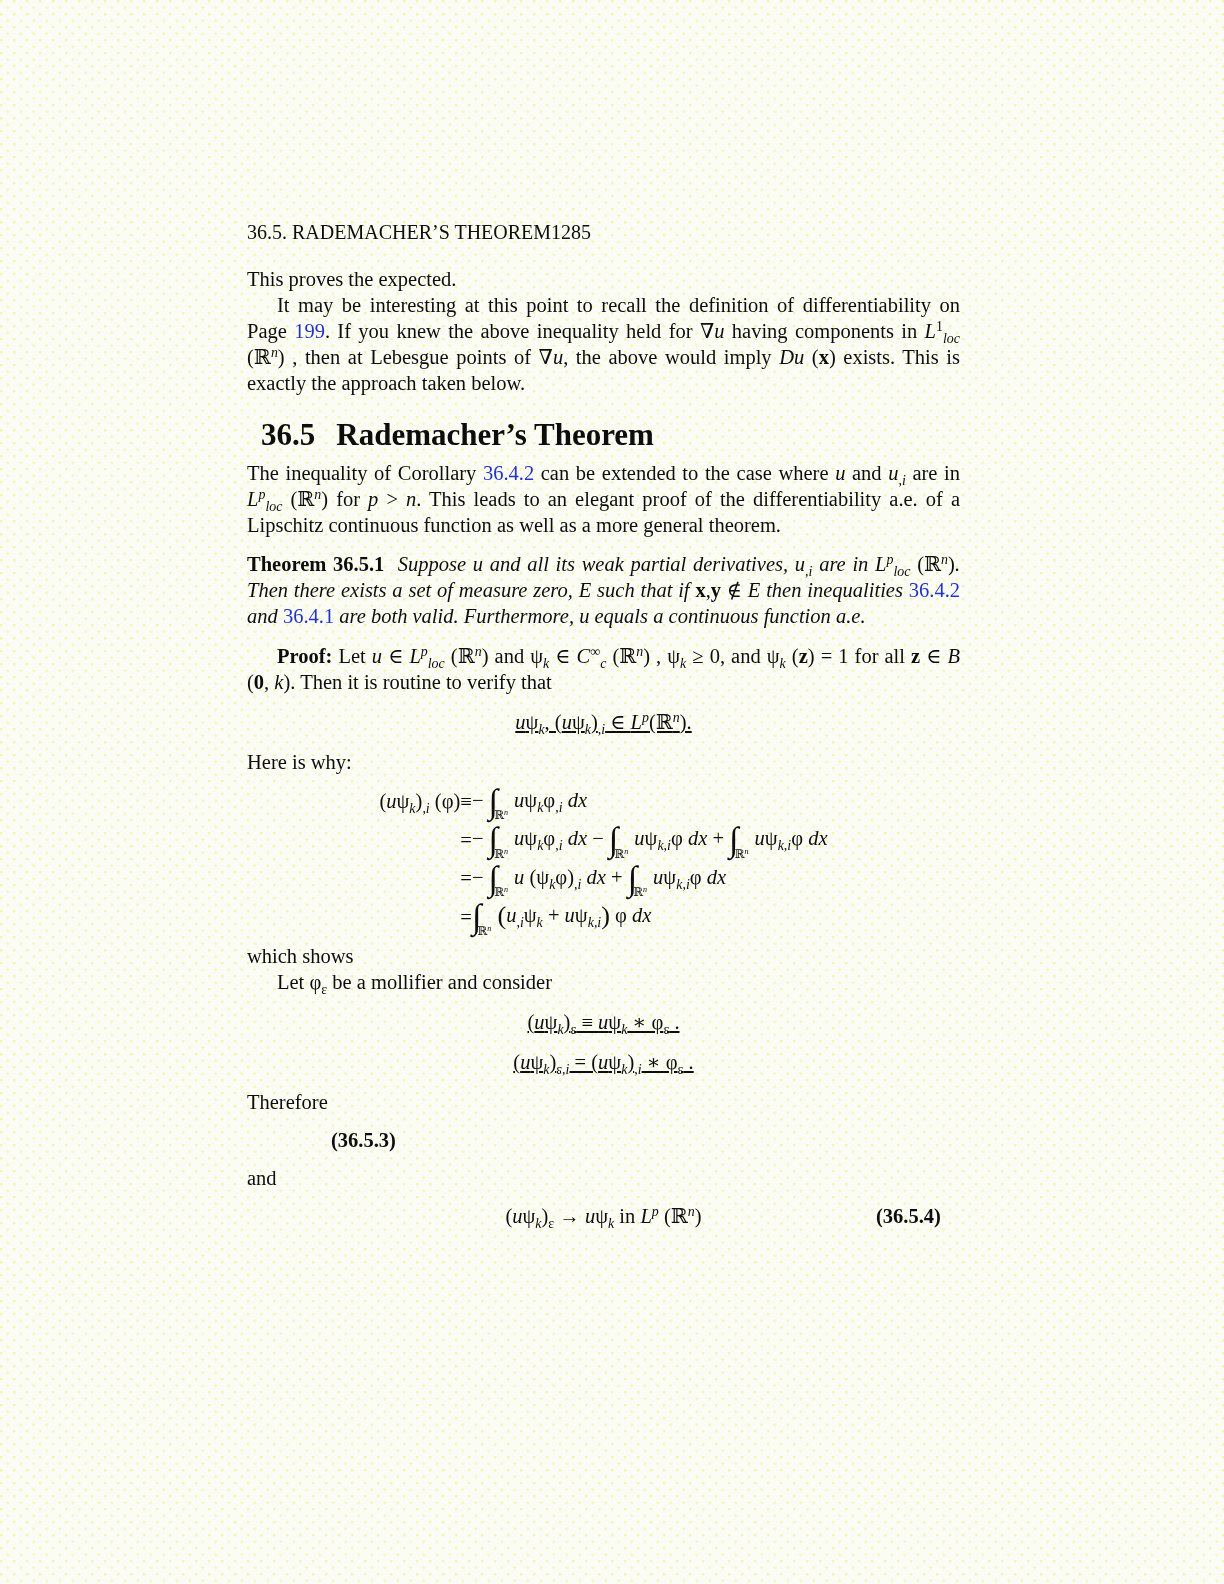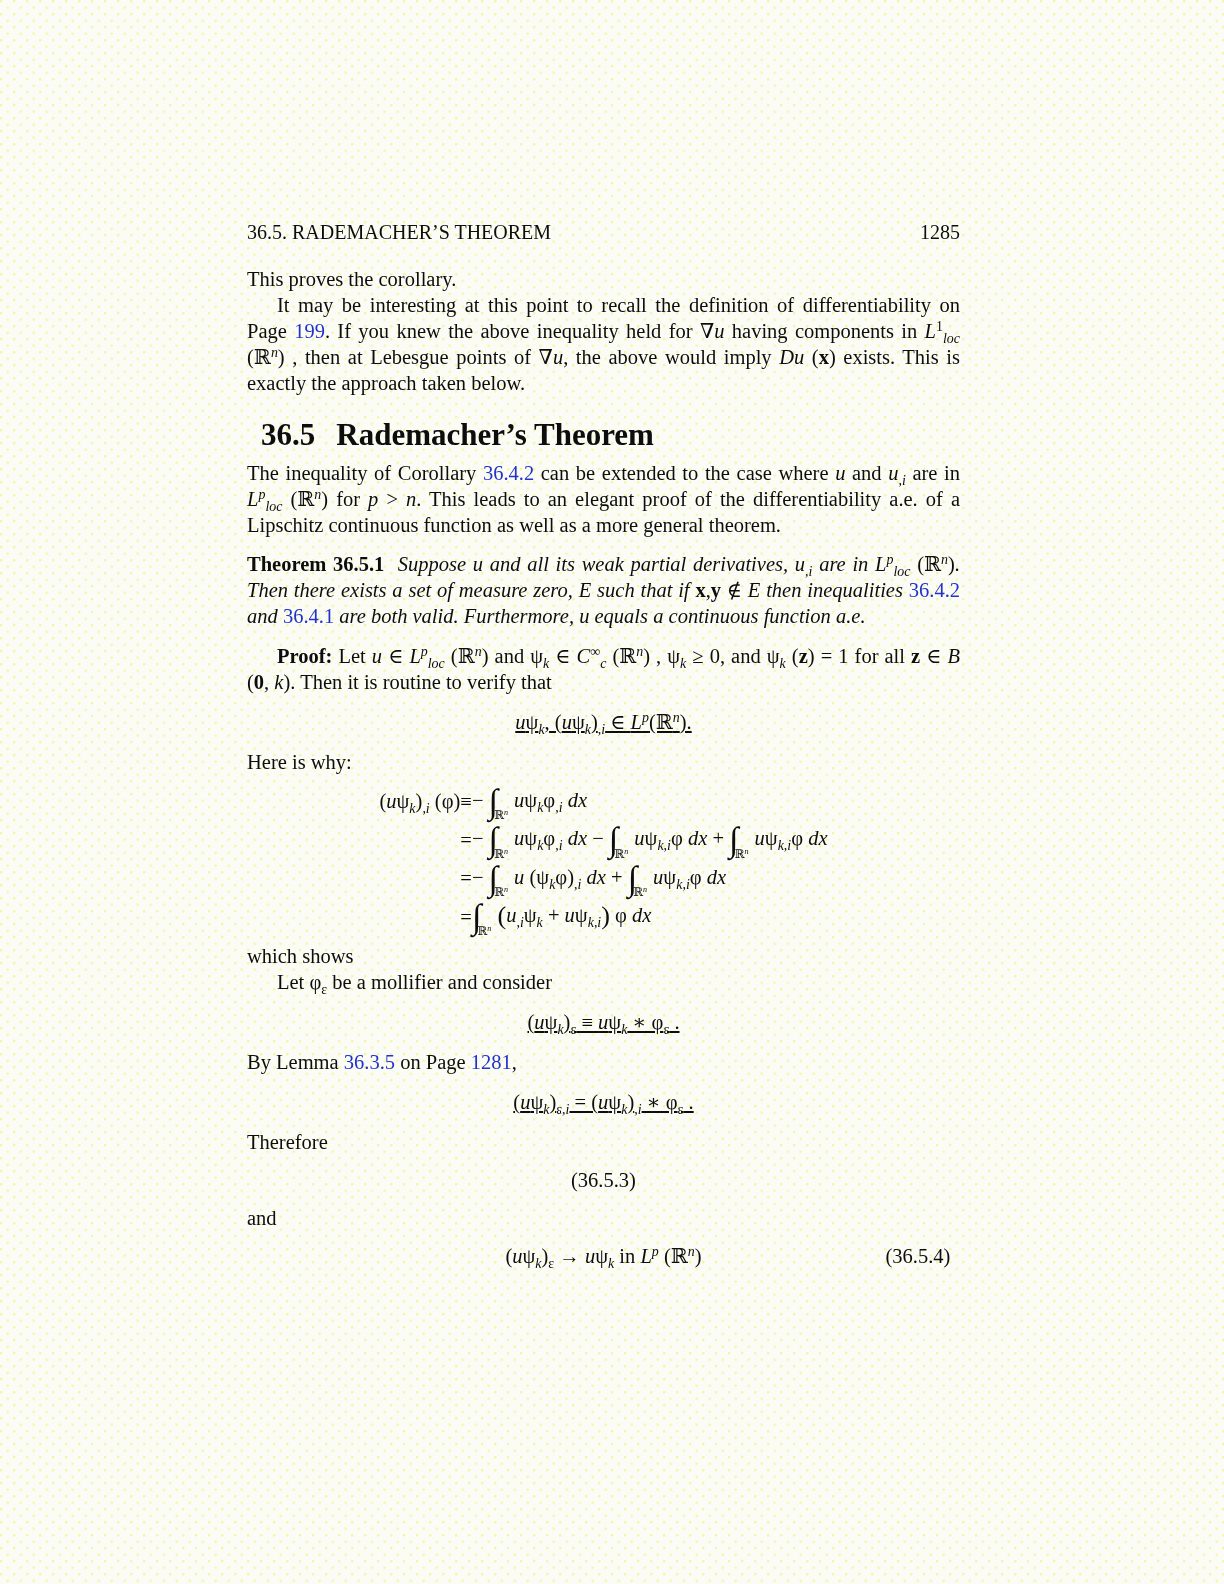--- a/index.html
+++ b/index.html
@@ -7,57 +7,57 @@
     position:relative;width:1224px;height:1584px;overflow:hidden;
     background-color:#fcfcf7;
     background-image:
       radial-gradient(circle at 1.2px 1.2px,#f6f6ab 1.1px,transparent 1.7px),
       radial-gradient(circle at 1.2px 1.2px,#f6f6ab 1.1px,transparent 1.7px);
     background-size:13px 13px;
     background-position:0 0,6.5px 6.5px;
     font-family:"Liberation Serif","DejaVu Serif",serif;
     color:#0d0d0d;
   }
-  .runhead{position:absolute;left:247px;top:221px;width:713px;display:flex;justify-content:space-between;font-size:20px;}
+  .runhead{position:absolute;left:247px;top:221px;width:713px;display:flex;font-size:20px;}
   .content{position:absolute;left:247px;top:266px;width:713px;font-size:20.5px;line-height:26px;text-align:justify;}
   p{margin:0;}
   .indent{text-indent:30px;}
   .sec{font-size:31px;line-height:34px;font-weight:bold;margin:22px 0 8px 14px;display:flex;gap:21px;text-align:left;}
   .thm{margin-top:13px;}
   .prf{margin-top:14px;}
   .eq{margin:14px 0;text-align:center;text-indent:0;text-decoration:underline;}
   sub,sup{line-height:0;}
   sub{font-size:68%;vertical-align:-0.35em;}
   sup{font-size:68%;vertical-align:0.5em;}
   .int{font-size:170%;vertical-align:-0.18em;}
   sub.lim{font-size:58%;vertical-align:-1.05em;margin-left:-4px;margin-right:6px;}
   .bp{font-size:128%;vertical-align:-0.08em;}
   .align{margin:4px auto;border-collapse:separate;border-spacing:0 6px;text-indent:0;}
   .align td{padding:2px 0;vertical-align:middle;}
   .al-l{text-align:right;}
   .al-m{padding:0 16px;}
   .al-r{text-align:left;}
   .eqrow{display:grid;grid-template-columns:84px 1fr 84px;align-items:center;margin:12px 0;text-indent:0;}
   .eqbody{text-align:center;}
-  .eqtag{text-align:center;}
+  .eqtag{text-align:left;font-weight:bold;}
   a{color:#2233cc;text-decoration:none;cursor:pointer;}
 </style>
 </head>
 <body>
 
 <div class="page">
 
   <header class="runhead">
     <span>36.5. RADEMACHER’S THEOREM</span>
     <span>1285</span>
   </header>
 
   <main class="content">
 
-    <p>This proves the corollary.</p>
+    <p>This proves the expected.</p>
     <p class="indent">It may be interesting at this point to recall the definition of differentiability on Page <a>199</a>. If you knew the above inequality held for ∇<i>u</i> having components in <i>L</i><sup>1</sup><sub><i>loc</i></sub> (ℝ<sup><i>n</i></sup>) , then at Lebesgue points of ∇<i>u</i>, the above would imply <i>Du</i> (<b>x</b>) exists. This is exactly the approach taken below.</p>
 
     <h2 class="sec">
       <span>36.5</span>
       <span>Rademacher’s Theorem</span>
     </h2>
 
     <p>The inequality of Corollary <a>36.4.2</a> can be extended to the case where <i>u</i> and <i>u</i><sub>,<i>i</i></sub> are in <i>L</i><sup><i>p</i></sup><sub><i>loc</i></sub> (ℝ<sup><i>n</i></sup>) for <i>p</i> &gt; <i>n</i>.  This leads to an elegant proof of the differentiability a.e.  of a Lipschitz continuous function as well as a more general theorem.</p>
 
     <p class="thm"><b>Theorem 36.5.1</b>&nbsp; <span><i>Suppose u and all its weak partial derivatives, u</i><sub>,<i>i</i></sub><i> are in L</i><sup><i>p</i></sup><sub><i>loc</i></sub> (ℝ<sup><i>n</i></sup>)<i>. Then there exists a set of measure zero, E such that if </i><b>x</b>,<b>y</b> ∉ <i>E then inequalities</i> <a>36.4.2</a> <i>and</i> <a>36.4.1</a> <i>are both valid. Furthermore, u equals a continuous function a.e.</i></span></p>
@@ -93,21 +93,20 @@
     </tbody>
       </table>
 
     <p>which shows</p>
 
 
     <p class="indent">Let φ<sub>ε</sub> be a mollifier and consider</p>
 
     <div class="eq">(<i>u</i>ψ<sub><i>k</i></sub>)<sub>ε</sub> ≡ <i>u</i>ψ<sub><i>k</i></sub> ∗ φ<sub>ε</sub> .</div>
 
-    <p>By Lemma <a>36.3.5</a> on Page <a>1281</a>,</p>
 
     <div class="eq">(<i>u</i>ψ<sub><i>k</i></sub>)<sub>ε,<i>i</i></sub> = (<i>u</i>ψ<sub><i>k</i></sub>)<sub>,<i>i</i></sub> ∗ φ<sub>ε</sub> .</div>
 
     <p>Therefore</p>
 
     <div class="eqrow">
       <span></span>
       <span class="eqtag">(36.5.3)</span>
     </div>
 

